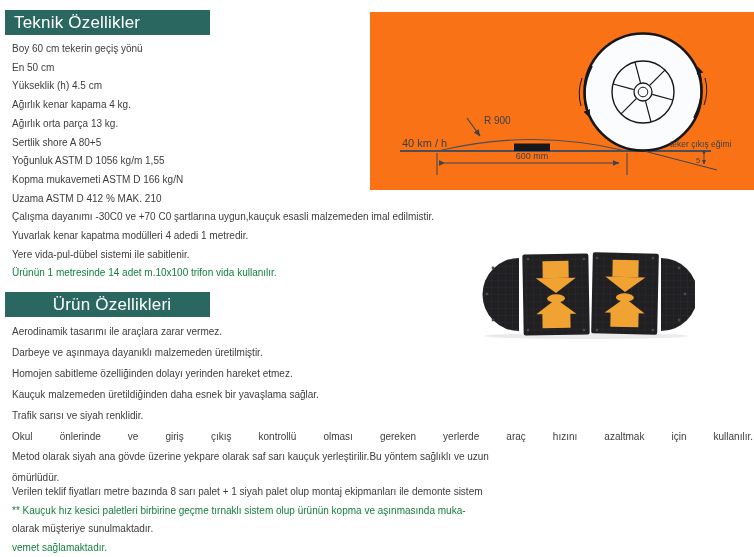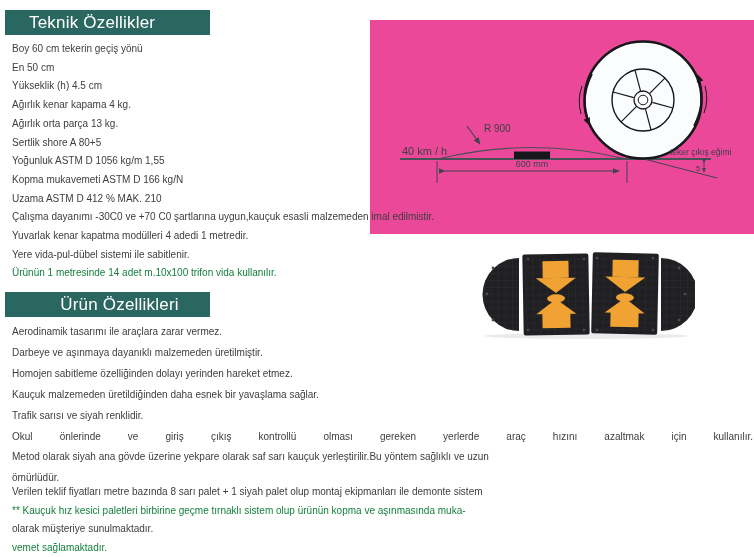--- a/index.html
+++ b/index.html
@@ -1,29 +1,29 @@
 <!DOCTYPE html>
 <html><head>
 <meta charset="utf-8">
 <style>
   html,body{margin:0;padding:0;background:#fff;}
   .page{position:relative;width:754px;height:557px;background:#ffffff;overflow:hidden;
         font-family:"Liberation Sans","DejaVu Sans",sans-serif;color:#3d3d3d;}
   .hdr{position:absolute;left:5px;width:205px;height:25px;background:#2b6761;color:#ffffff;
-       font-size:17px;line-height:25px;padding-left:24px;box-sizing:border-box;letter-spacing:.2px;}
+       font-size:17px;line-height:25px;padding-left:9px;box-sizing:border-box;letter-spacing:.2px;}
   .hdr-teknik{top:10px;}
   .hdr-urun{top:292px;text-align:center;}
   .lines{position:absolute;left:12px;font-size:10px;}
   .s1-lines{top:40px;line-height:18.7px;}
   .s2-lines{top:322px;line-height:20.9px;}
   .footer-lines{top:483px;line-height:18.6px;}
   .ln{white-space:nowrap;}
   .ln.red{color:#15803d;}
   .ln.justify{white-space:normal;width:741px;text-align:justify;text-align-last:justify;}
-  .diagram-panel{position:absolute;left:370px;top:20px;width:384px;height:214px;background:#ec4899;}
+  .diagram-panel{position:absolute;left:370px;top:12px;width:384px;height:178px;background:#f97316;}
   svg text{font-family:"Liberation Sans","DejaVu Sans",sans-serif;fill:#3c4048;}
   .photo{position:absolute;left:477px;top:252px;width:218px;height:88px;}
 </style>
 </head>
 <body>
 
 <div class="page">
 
   <div class="hdr hdr-teknik">
     <span>Teknik Özellikler</span>

